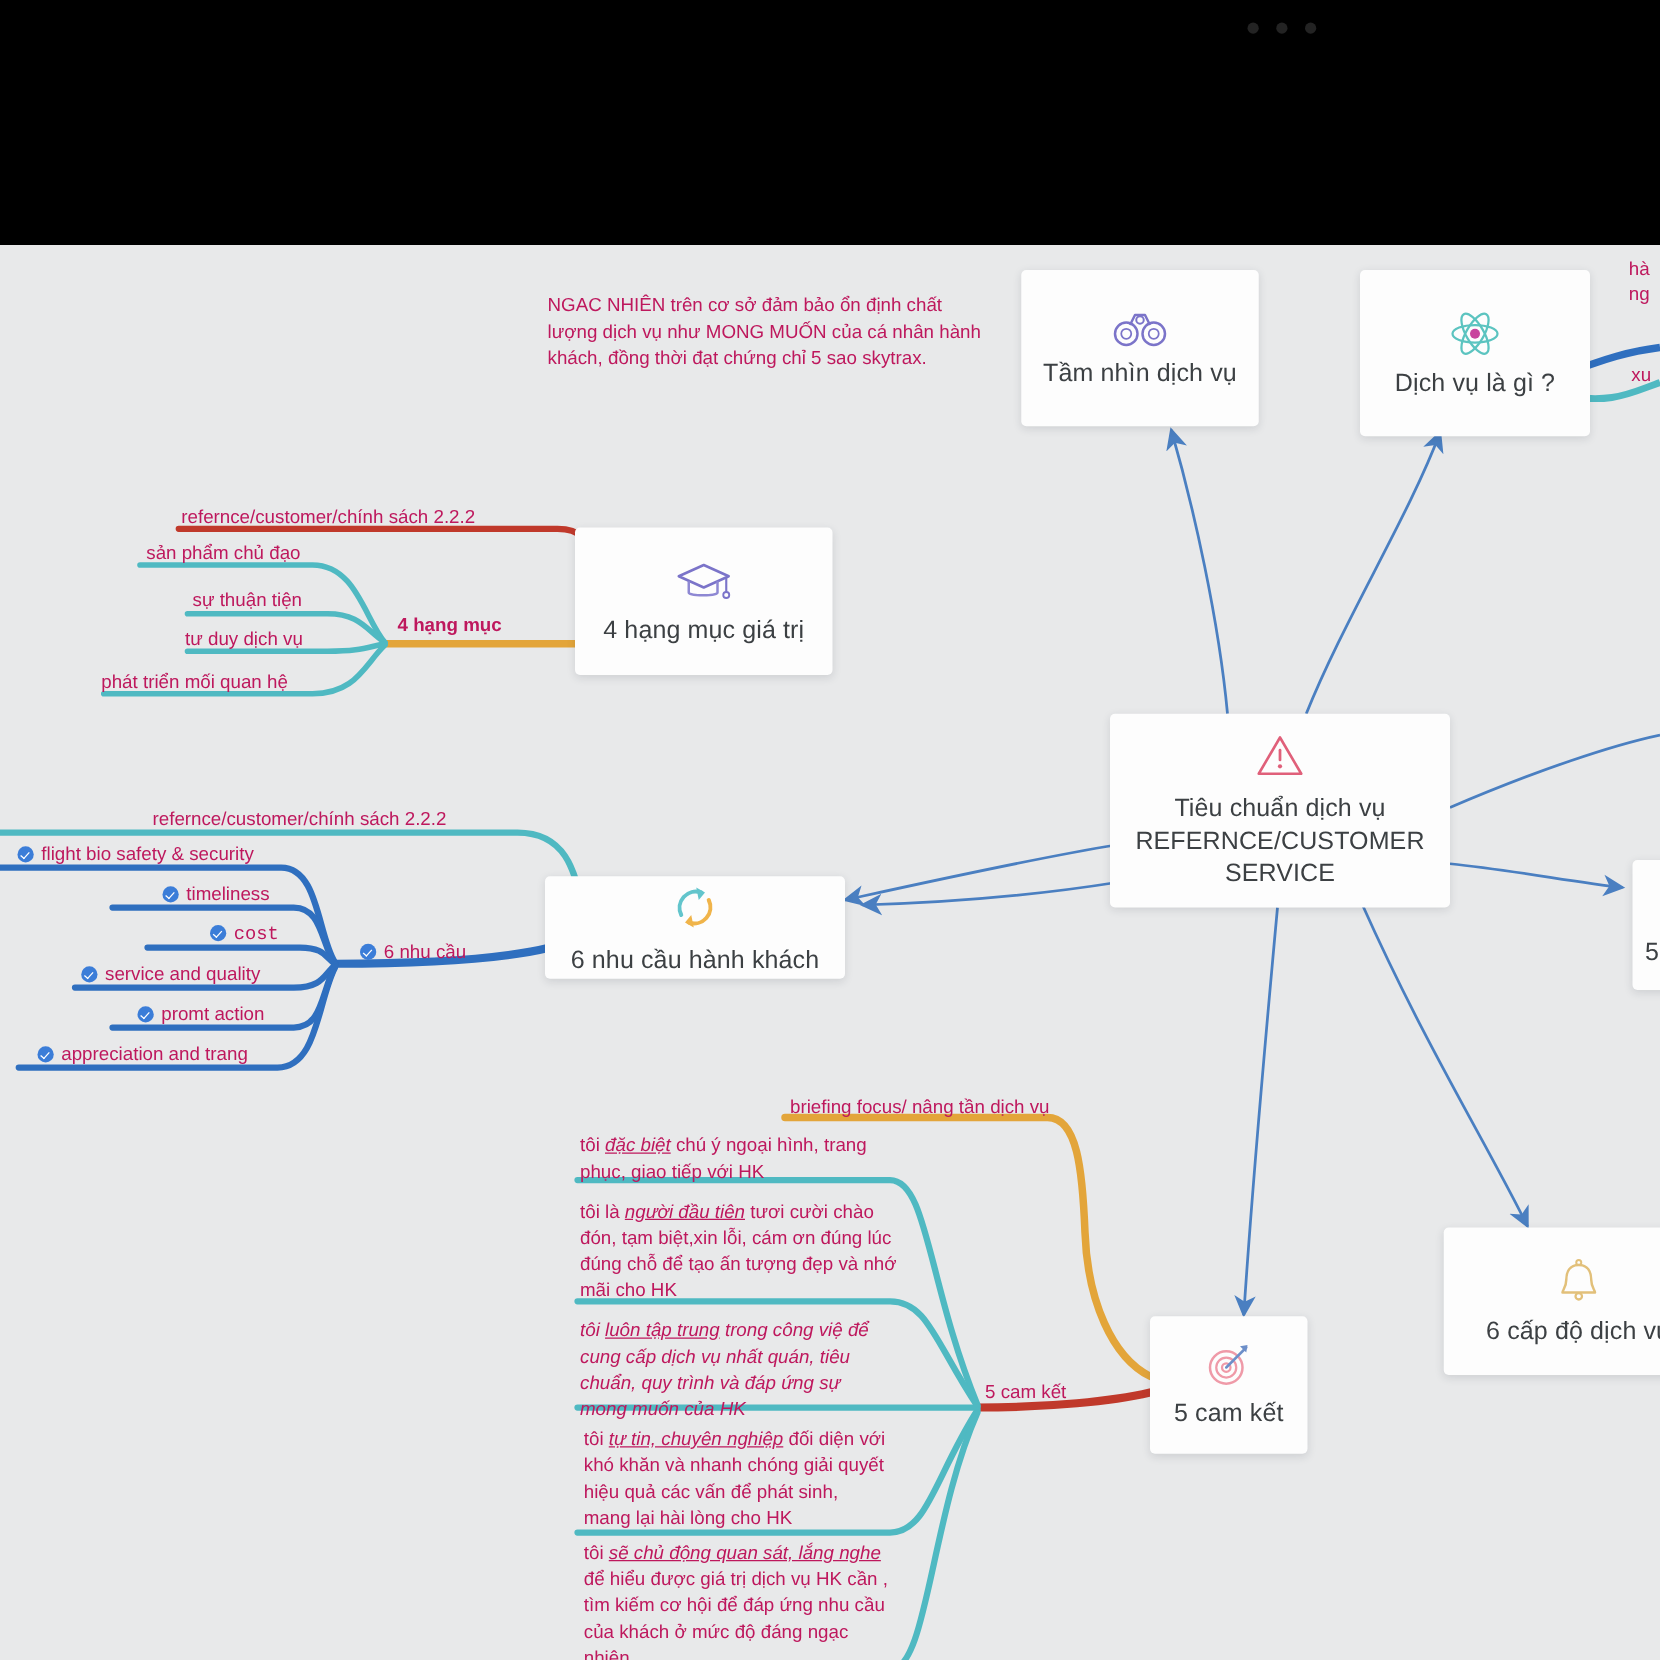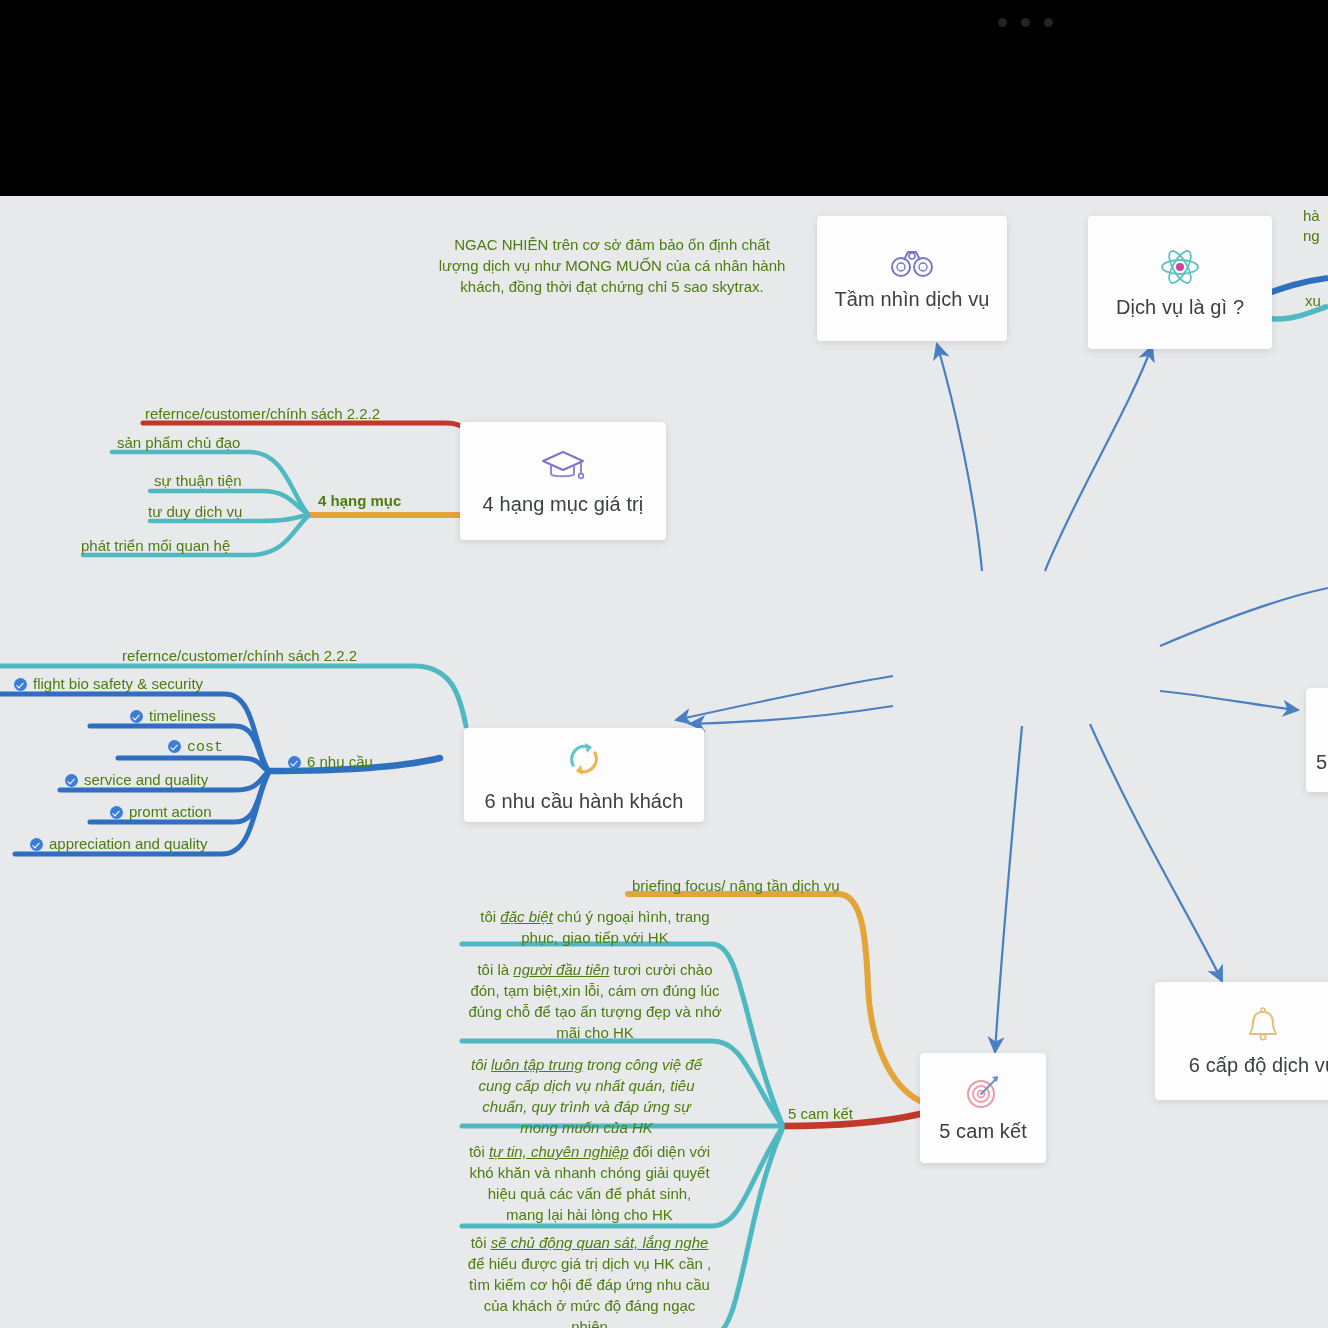--- a/index.html
+++ b/index.html
@@ -46,21 +46,21 @@
   }
   .card .ico { line-height: 0; margin-bottom: 9px; }
   .card .lbl {
     font-size: 20px; color: #3c4043; white-space: nowrap;
     letter-spacing: .1px;
   }
   .card.center .lbl { font-size: 20px; line-height: 26px; text-align: center; white-space: normal; }
 
   
   .txt {
-    position: absolute; color: #4d7c0f; font-size: 15px; line-height: 20px; text-align: center;
+    position: absolute; color: #be185d; font-size: 15px; line-height: 20px;
   }
   .txt.para { font-size: 15px; line-height: 21px; }
   .txt b { font-weight: normal; font-style: italic; text-decoration: underline; }
 
   .chk {
     display: inline-block; width: 13px; height: 13px; border-radius: 50%;
     background: #3b7dd8; margin-right: 6px; position: relative; top: 2px;
   }
   .chk::after {
     content: ""; position: absolute; left: 3.5px; top: 2.5px;
@@ -135,20 +135,32 @@
       <path d="M462,748 L712,748 C742,748 742,830 782,928" stroke="#4fb9c2" stroke-width="5" fill="none" stroke-linecap="round"></path>
       <path d="M462,845 L712,845 C742,845 748,878 782,929" stroke="#4fb9c2" stroke-width="5" fill="none" stroke-linecap="round"></path>
       <path d="M462,930 L740,930 C762,930 770,930 782,930" stroke="#4fb9c2" stroke-width="5" fill="none" stroke-linecap="round"></path>
       <path d="M462,1030 L712,1030 C742,1030 748,985 782,932" stroke="#4fb9c2" stroke-width="5" fill="none" stroke-linecap="round"></path>
       <path d="M462,1140 L712,1140 C742,1140 744,1020 782,934" stroke="#4fb9c2" stroke-width="5" fill="none" stroke-linecap="round"></path>
 
       <path d="M1248,105 C1285,90 1305,85 1328,82" stroke="#2f6fbf" stroke-width="6" fill="none"></path>
       <path d="M1248,120 C1290,128 1305,118 1328,110" stroke="#4fb9c2" stroke-width="5.5" fill="none"></path>
     </svg>
 
+    <div class="card center" style="left:888px; top:375px; width:272px; height:155px;">
+      <span class="ico">
+        <svg width="42" height="40" viewBox="0 0 42 40">
+          <path d="M21 5 L38 34 L4 34 Z" fill="none" stroke="#e0607a" stroke-width="2.1" stroke-linejoin="round"></path>
+          <rect x="19.9" y="14" width="2.2" height="10" rx="1.1" fill="#e0607a"></rect>
+          <circle cx="21" cy="28" r="1.7" fill="#e0607a"></circle>
+        </svg>
+      </span>
+      <span class="lbl">Tiêu chuẩn dịch vụ</span>
+      <span class="lbl">REFERNCE/CUSTOMER</span>
+      <span class="lbl">SERVICE</span>
+    </div>
 
     <div class="card" style="left:817px; top:20px; width:190px; height:125px;">
       <span class="ico">
         <svg width="44" height="32" viewBox="0 0 44 32">
           <circle cx="11" cy="20" r="9" fill="none" stroke="#7b74c9" stroke-width="2"></circle>
           <circle cx="33" cy="20" r="9" fill="none" stroke="#7b74c9" stroke-width="2"></circle>
           <circle cx="11" cy="20" r="4" fill="none" stroke="#7b74c9" stroke-width="1.4"></circle>
           <circle cx="33" cy="20" r="4" fill="none" stroke="#7b74c9" stroke-width="1.4"></circle>
           <path d="M14 13 L18 5 L26 5 L30 13" fill="none" stroke="#7b74c9" stroke-width="2" stroke-linejoin="round"></path>
           <circle cx="22" cy="9" r="3" fill="none" stroke="#7b74c9" stroke-width="1.6"></circle>
@@ -174,21 +186,21 @@
         <svg width="46" height="38" viewBox="0 0 46 38">
           <path d="M23 6 L43 15 L23 24 L3 15 Z" fill="none" stroke="#7b74c9" stroke-width="2" stroke-linejoin="round"></path>
           <path d="M11 19 L11 28 C11 31 34 31 34 28 L34 19" fill="none" stroke="#8e88d3" stroke-width="2" stroke-linejoin="round"></path>
           <path d="M41 16 L41 27" stroke="#7b74c9" stroke-width="1.7" stroke-linecap="round"></path>
           <circle cx="41" cy="30" r="2.4" fill="none" stroke="#7b74c9" stroke-width="1.5"></circle>
         </svg>
       </span>
       <span class="lbl">4 hạng mục giá trị</span>
     </div>
 
-    <div class="card" style="left:464px; top:505px; width:240px; height:94px;margin-top:27px;">
+    <div class="card" style="left:436px; top:505px; width:240px; height:82px;">
       <span class="ico">
         <svg width="42" height="44" viewBox="0 0 42 44">
           <path d="M10 28 A13 13 0 0 1 26 10" fill="none" stroke="#63c5cc" stroke-width="3.2" stroke-linecap="round"></path>
           <path d="M22 6 L29 10 L24 16 Z" fill="#63c5cc"></path>
           <path d="M32 16 A13 13 0 0 1 16 34" fill="none" stroke="#f0b44a" stroke-width="3.2" stroke-linecap="round"></path>
           <path d="M20 38 L13 34 L18 28 Z" fill="#f0b44a"></path>
         </svg>
       </span>
       <span class="lbl">6 nhu cầu hành khách</span>
     </div>
@@ -252,21 +264,21 @@
     <div class="txt rowlbl" style="left:168px; top:542px;font-family:Liberation Mono, monospace;">
       <span class="chk"></span><span>cost</span>
     </div>
     <div class="txt rowlbl" style="left:65px; top:574px;">
       <span class="chk"></span><span>service and quality</span>
     </div>
     <div class="txt rowlbl" style="left:110px; top:606px;">
       <span class="chk"></span><span>promt action</span>
     </div>
     <div class="txt rowlbl" style="left:30px; top:638px;">
-      <span class="chk"></span><span>appreciation and quality</span>
+      <span class="chk"></span><span>appreciation and trang</span>
     </div>
 
     <div class="txt rowlbl" style="left:632px; top:680px;">briefing focus/ nâng tần dịch vụ</div>
     <div class="txt rowlbl" style="left:788px; top:908px;">5 cam kết</div>
 
     <div class="txt para" style="left:464px; top:710px; width:262px;">
       <span>tôi </span><b>đặc biệt</b><span> chú ý ngoại hình, trang phục, giao tiếp với HK</span>
     </div>
 
     <div class="txt para" style="left:464px; top:858px; width:245px; font-style:italic;">

